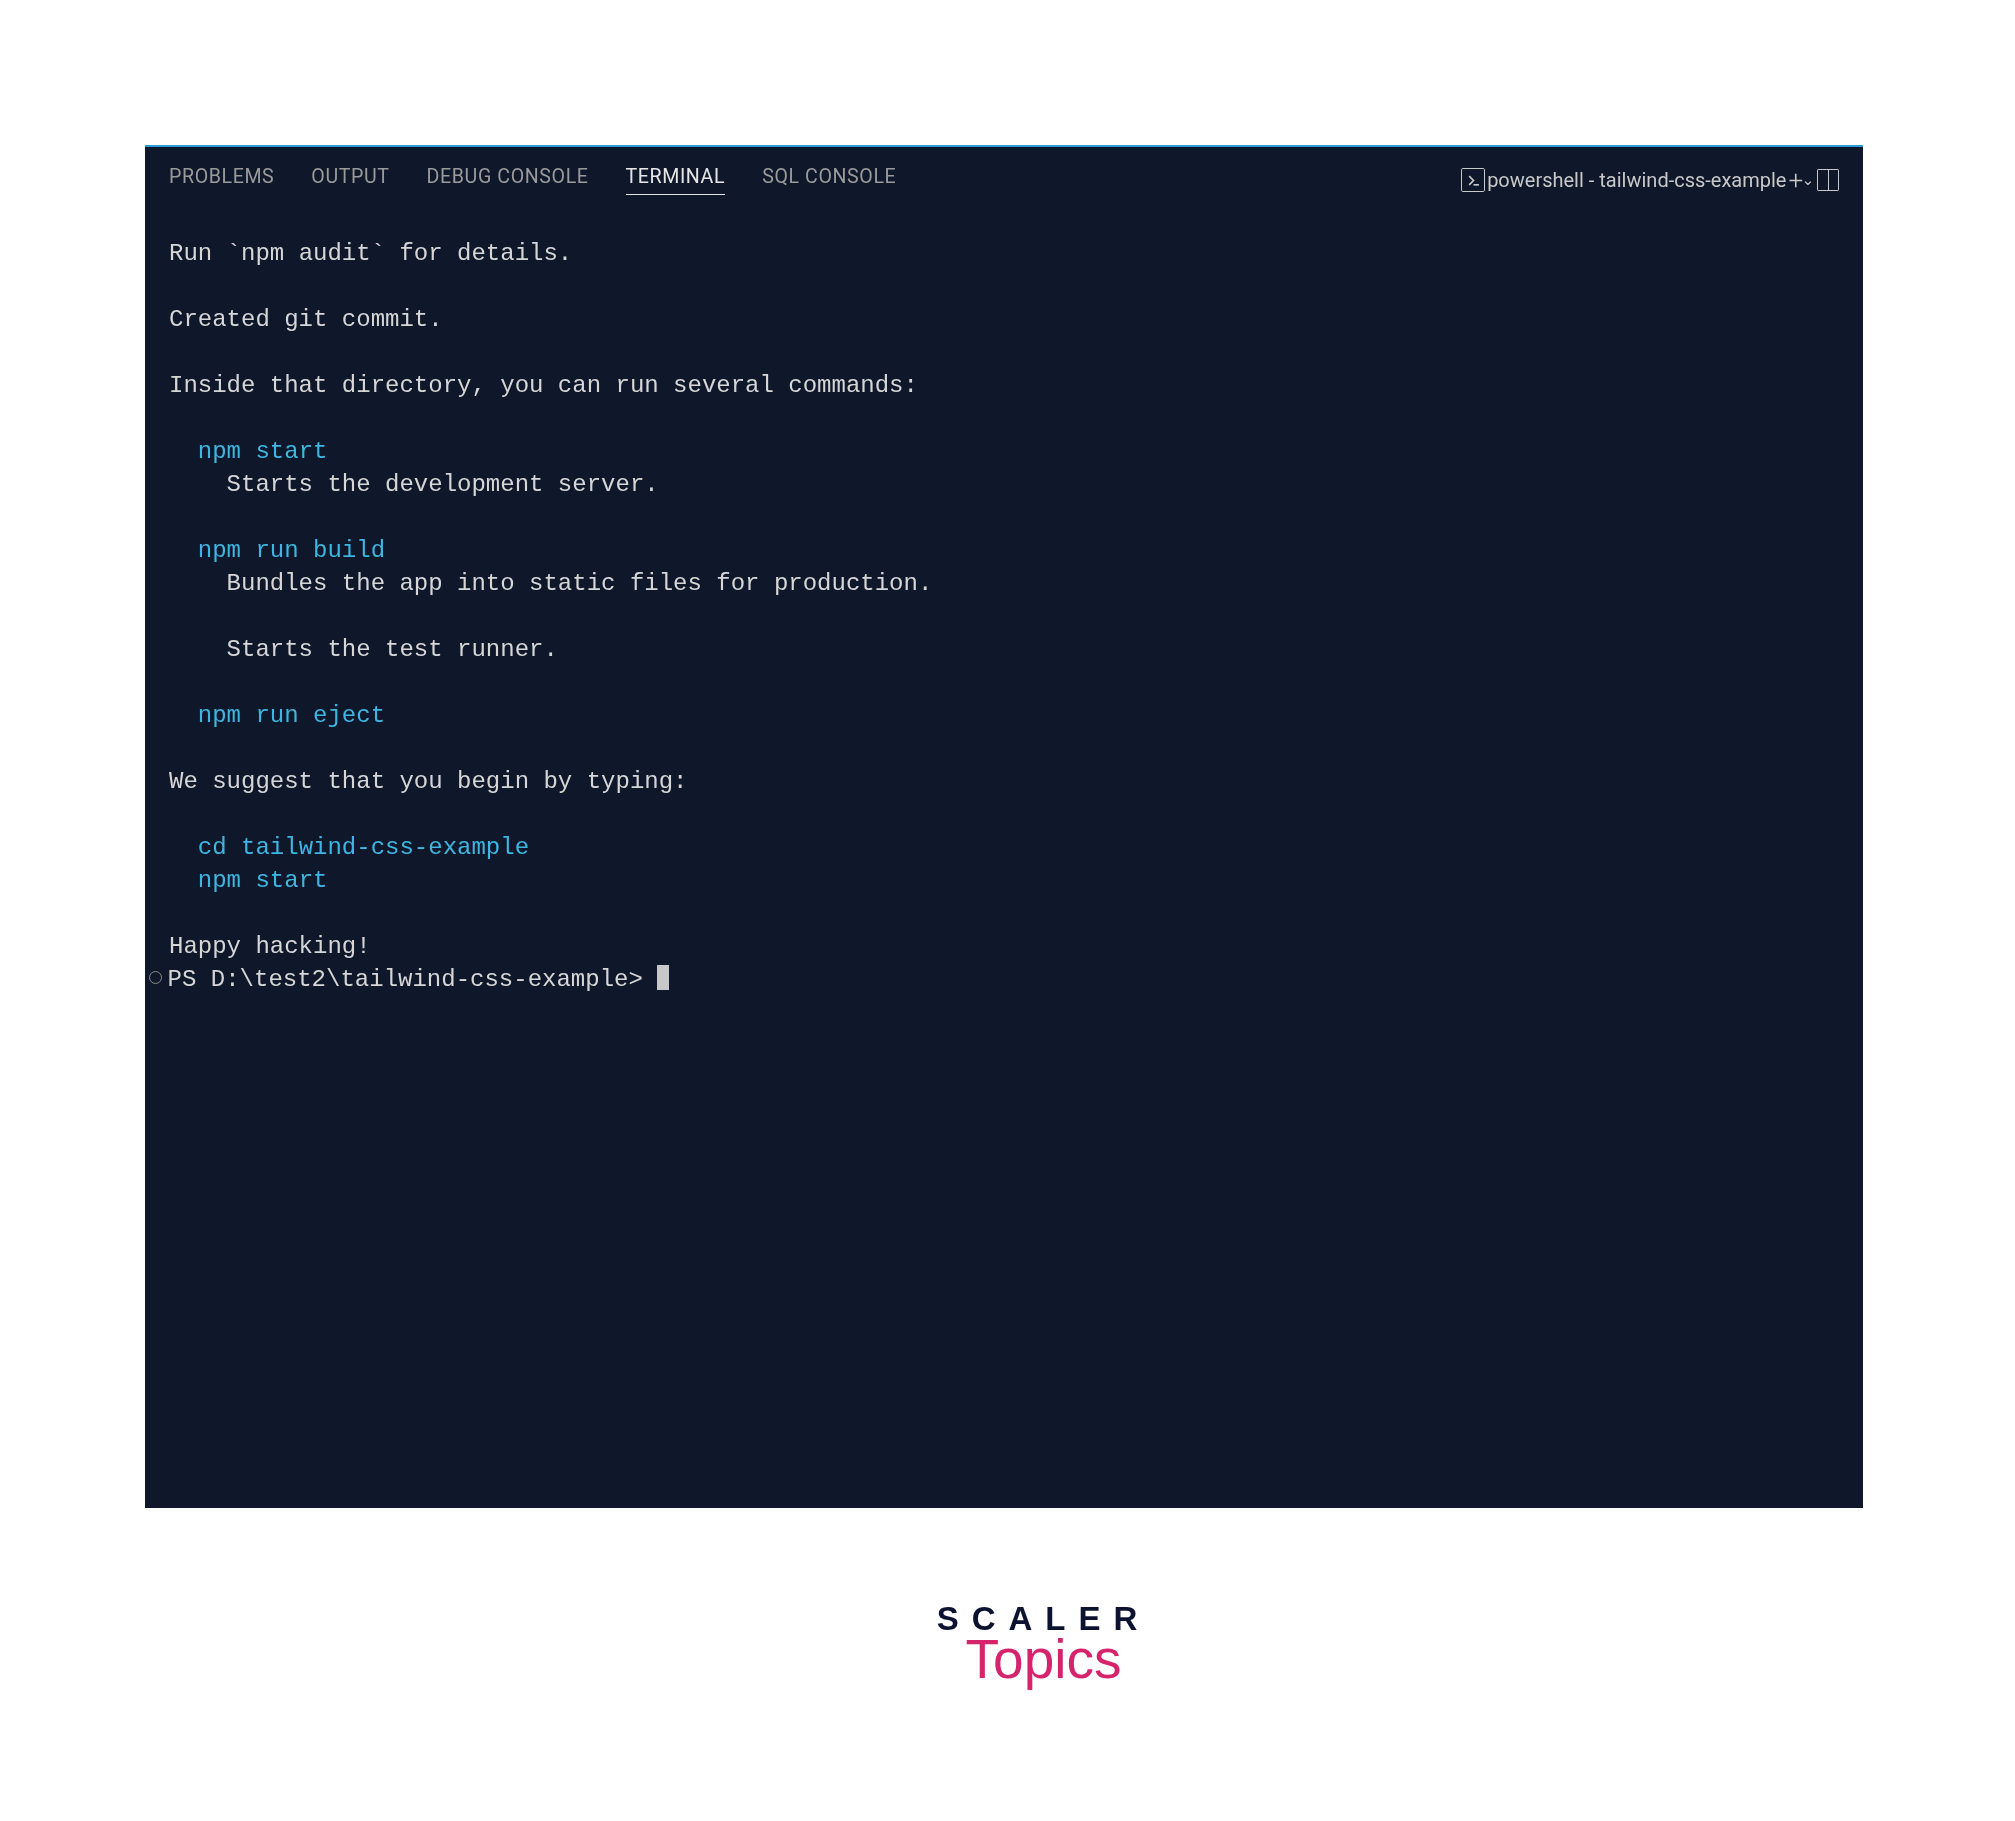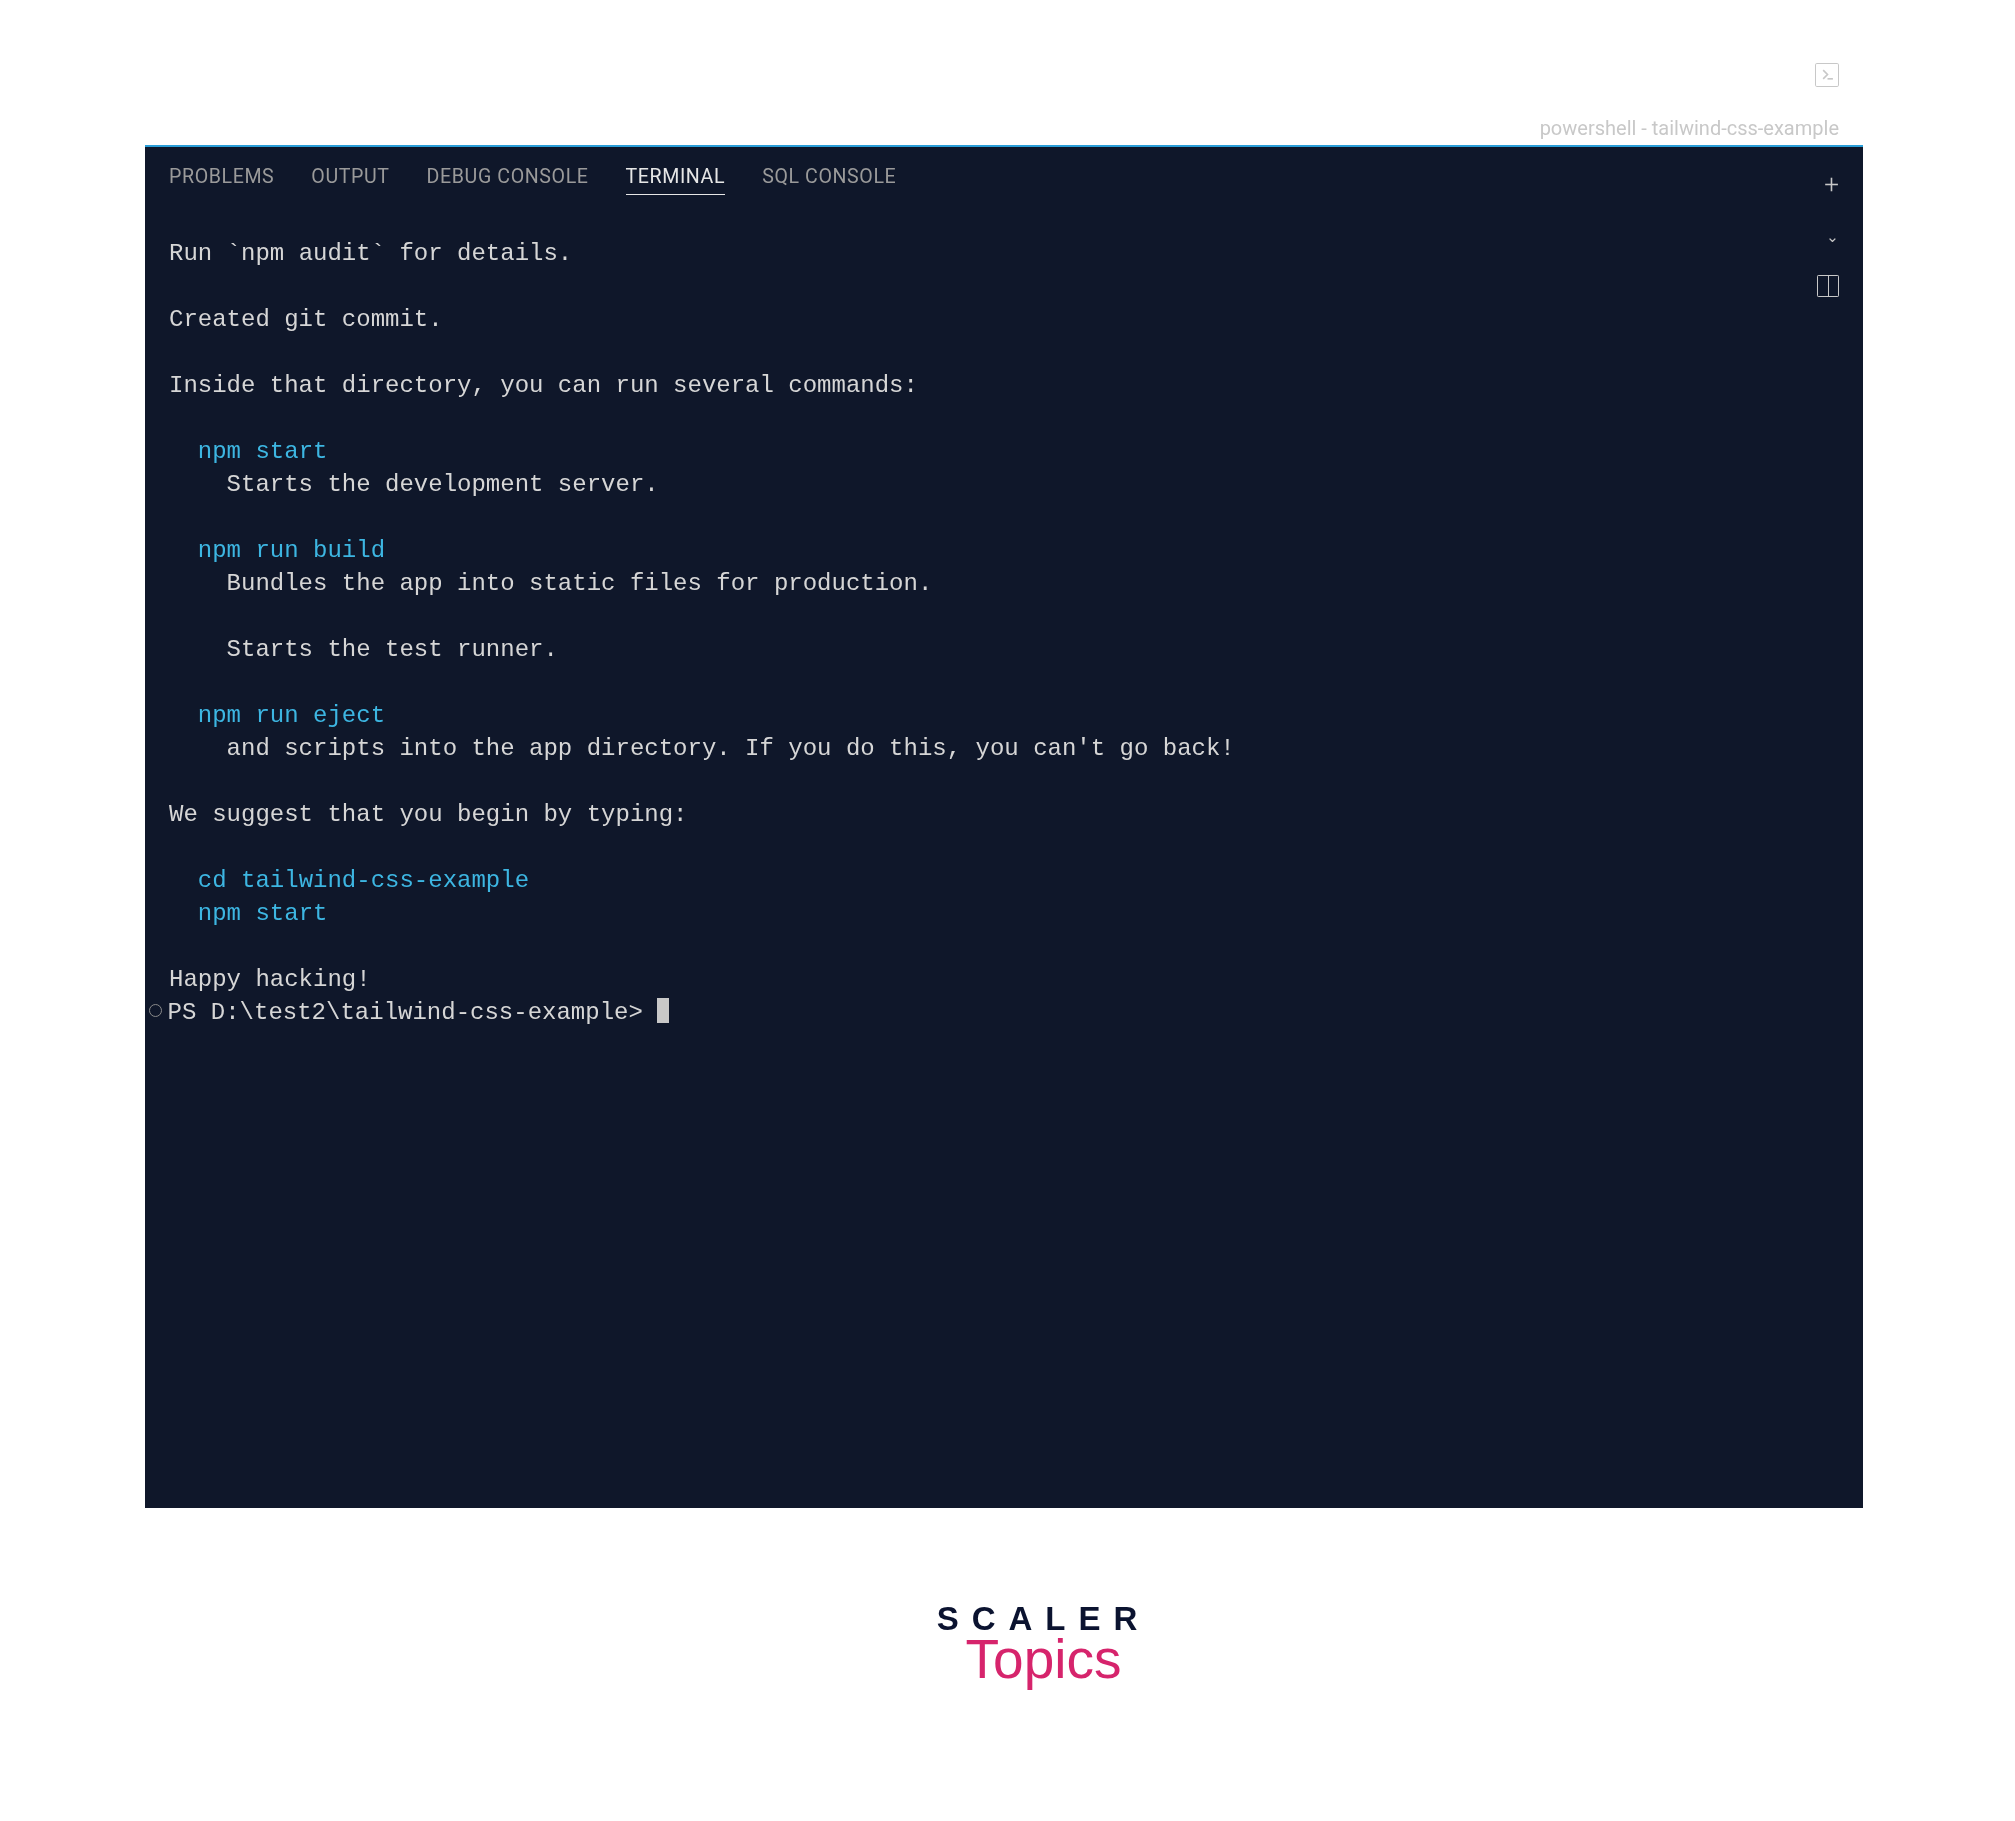--- a/index.html
+++ b/index.html
@@ -35,25 +35,24 @@
     letter-spacing:0.6px;
   }
   .tab { color:#9a9a9a; cursor:pointer; padding-bottom:6px; }
   .tab.active {
     color:#e6e6e6;
     border-bottom:1.2px solid #e6e6e6;
   }
   .term-label {
     margin-left:auto;
     display:flex;
-    align-items:flex-end;
-    gap:29px;
+    align-items:center;
+    gap:2px;
     color:#c8c8c8;
     font-size:20px;
-    flex-direction:column;
   }
   .term-icon-box {
     width:24px; height:24px;
     border:1.2px solid #c8c8c8;
     border-radius:1.8px;
     display:flex;align-items:center;justify-content:center;
   }
   .chev-sm { color:#c8c8c8; font-size:15.4px; margin-left:-3.6px;}
   .plus { color:#c8c8c8; font-size:26px; font-weight:300;}
   .split-icon {
@@ -158,21 +157,20 @@
     <div class="ln"> </div>
     <div class="ln">  <span class="cyan">npm start</span></div>
     <div class="ln">    <span>Starts the development server.</span></div>
     <div class="ln"> </div>
     <div class="ln">  <span class="cyan">npm run build</span></div>
     <div class="ln">    <span>Bundles the app into static files for production.</span></div>
     <div class="ln"> </div>
     <div class="ln">    <span>Starts the test runner.</span></div>
     <div class="ln"> </div>
     <div class="ln">  <span class="cyan">npm run eject</span></div>
-    <div class="ln">    <span>and scripts into the app directory. If you do this, you can't go back!</span></div>
     <div class="ln"> </div>
     <div class="ln">We suggest that you begin by typing:</div>
     <div class="ln"> </div>
     <div class="ln">  <span class="cyan">cd tailwind-css-example</span></div>
     <div class="ln">  <span class="cyan">npm start</span></div>
     <div class="ln"> </div>
     <div class="ln">Happy hacking!</div>
     <div class="ln" style="margin-left:-24px"><span class="bullet-hollow"></span><span>PS D:\test2\tailwind-css-example&gt; </span><span class="cursor-block"></span></div>
   </div>
 </div>

